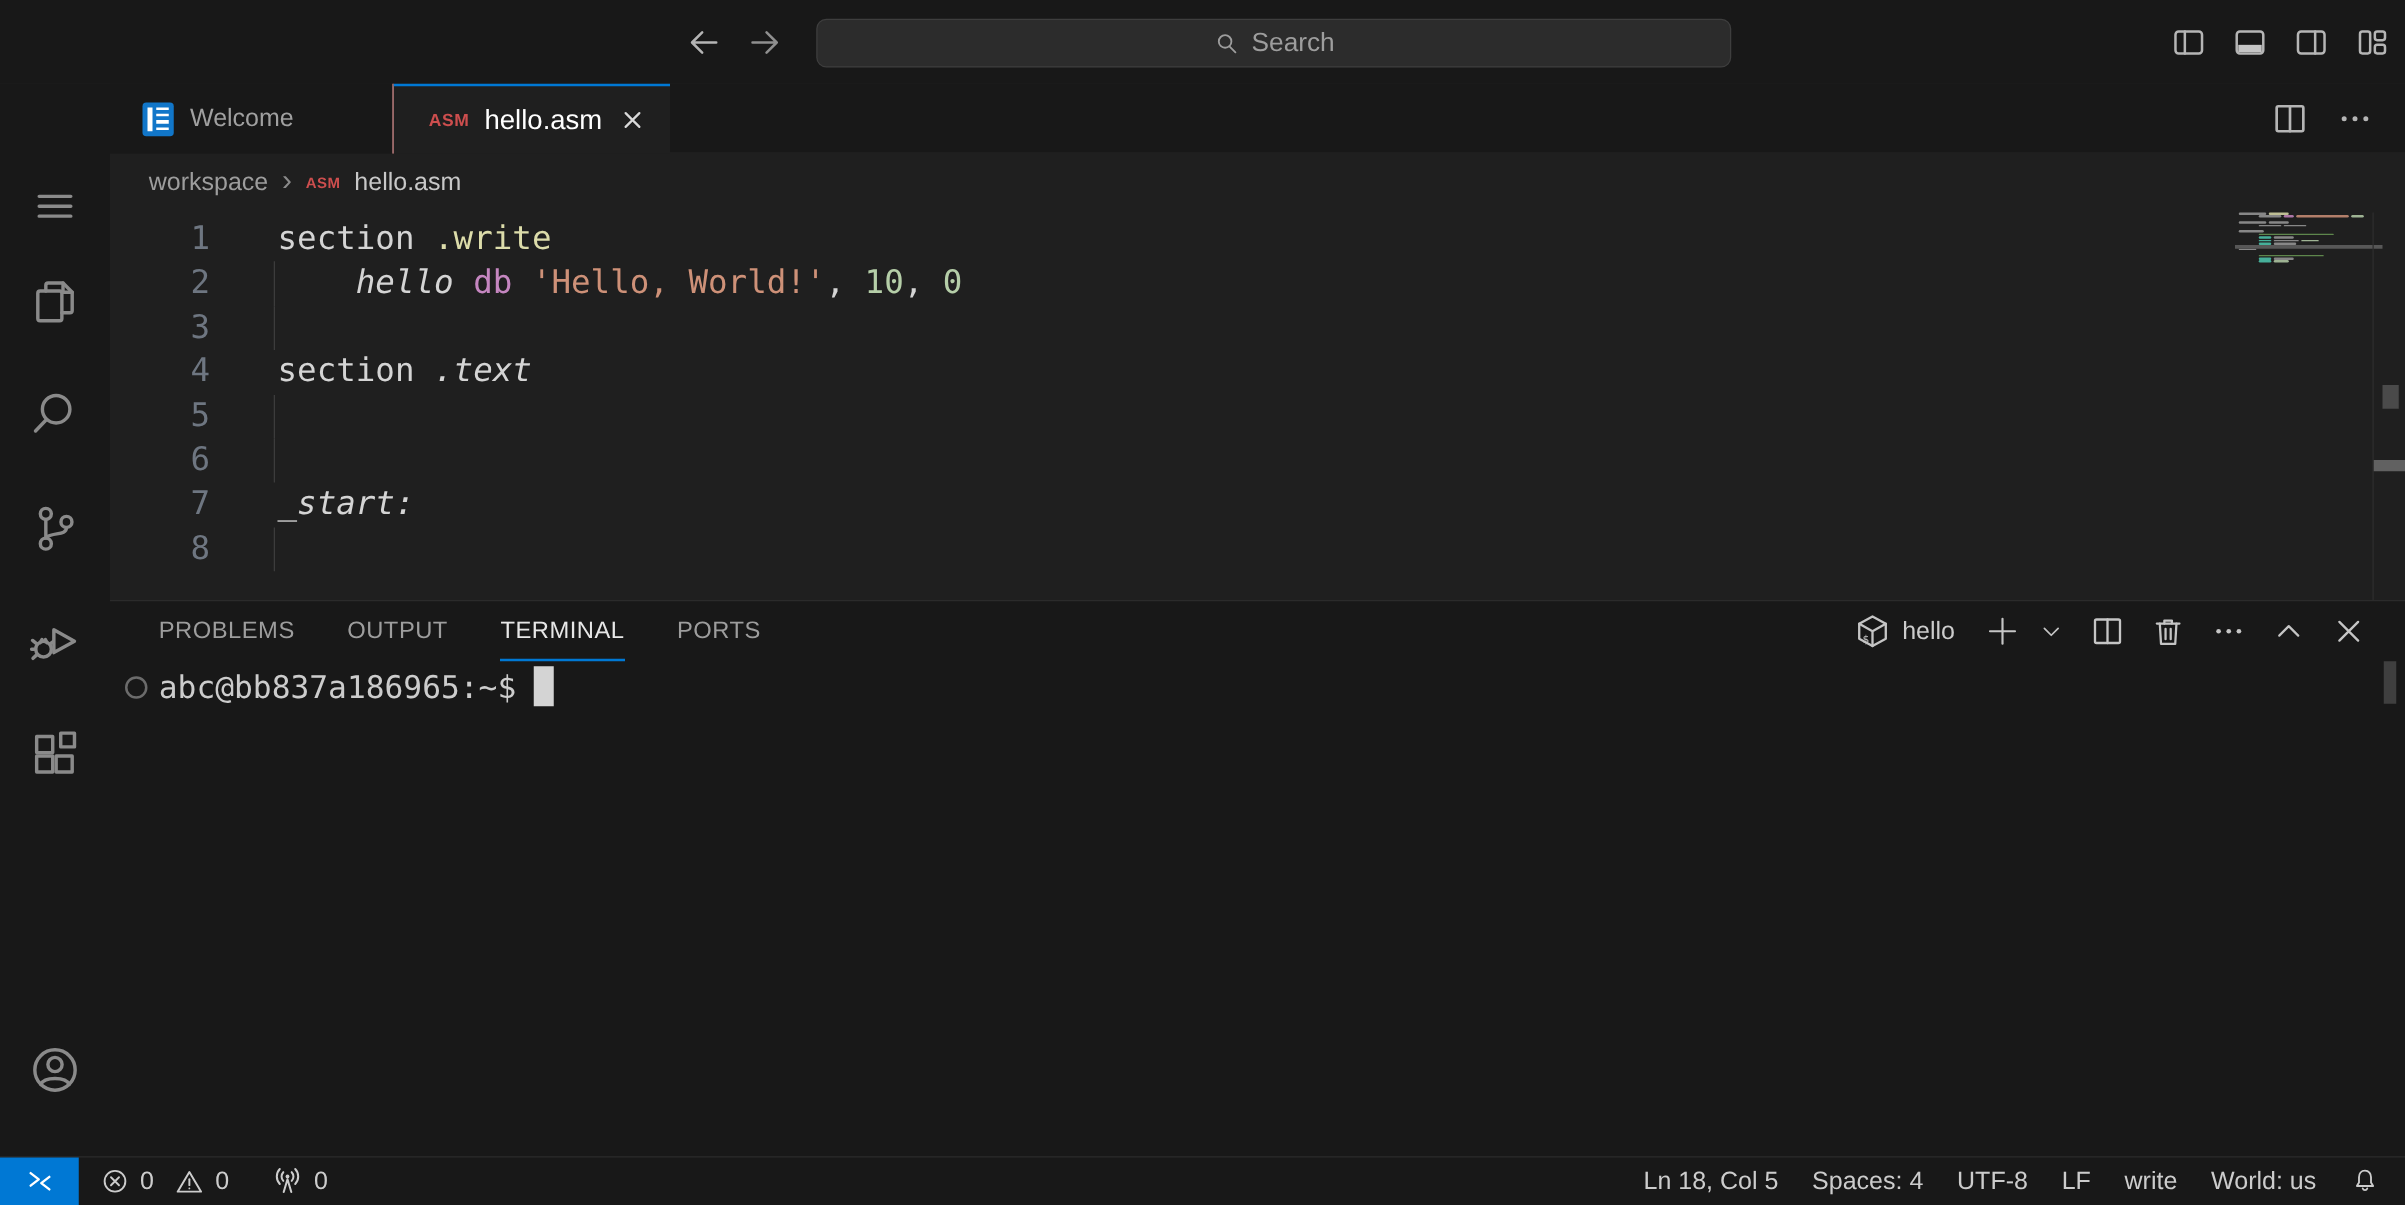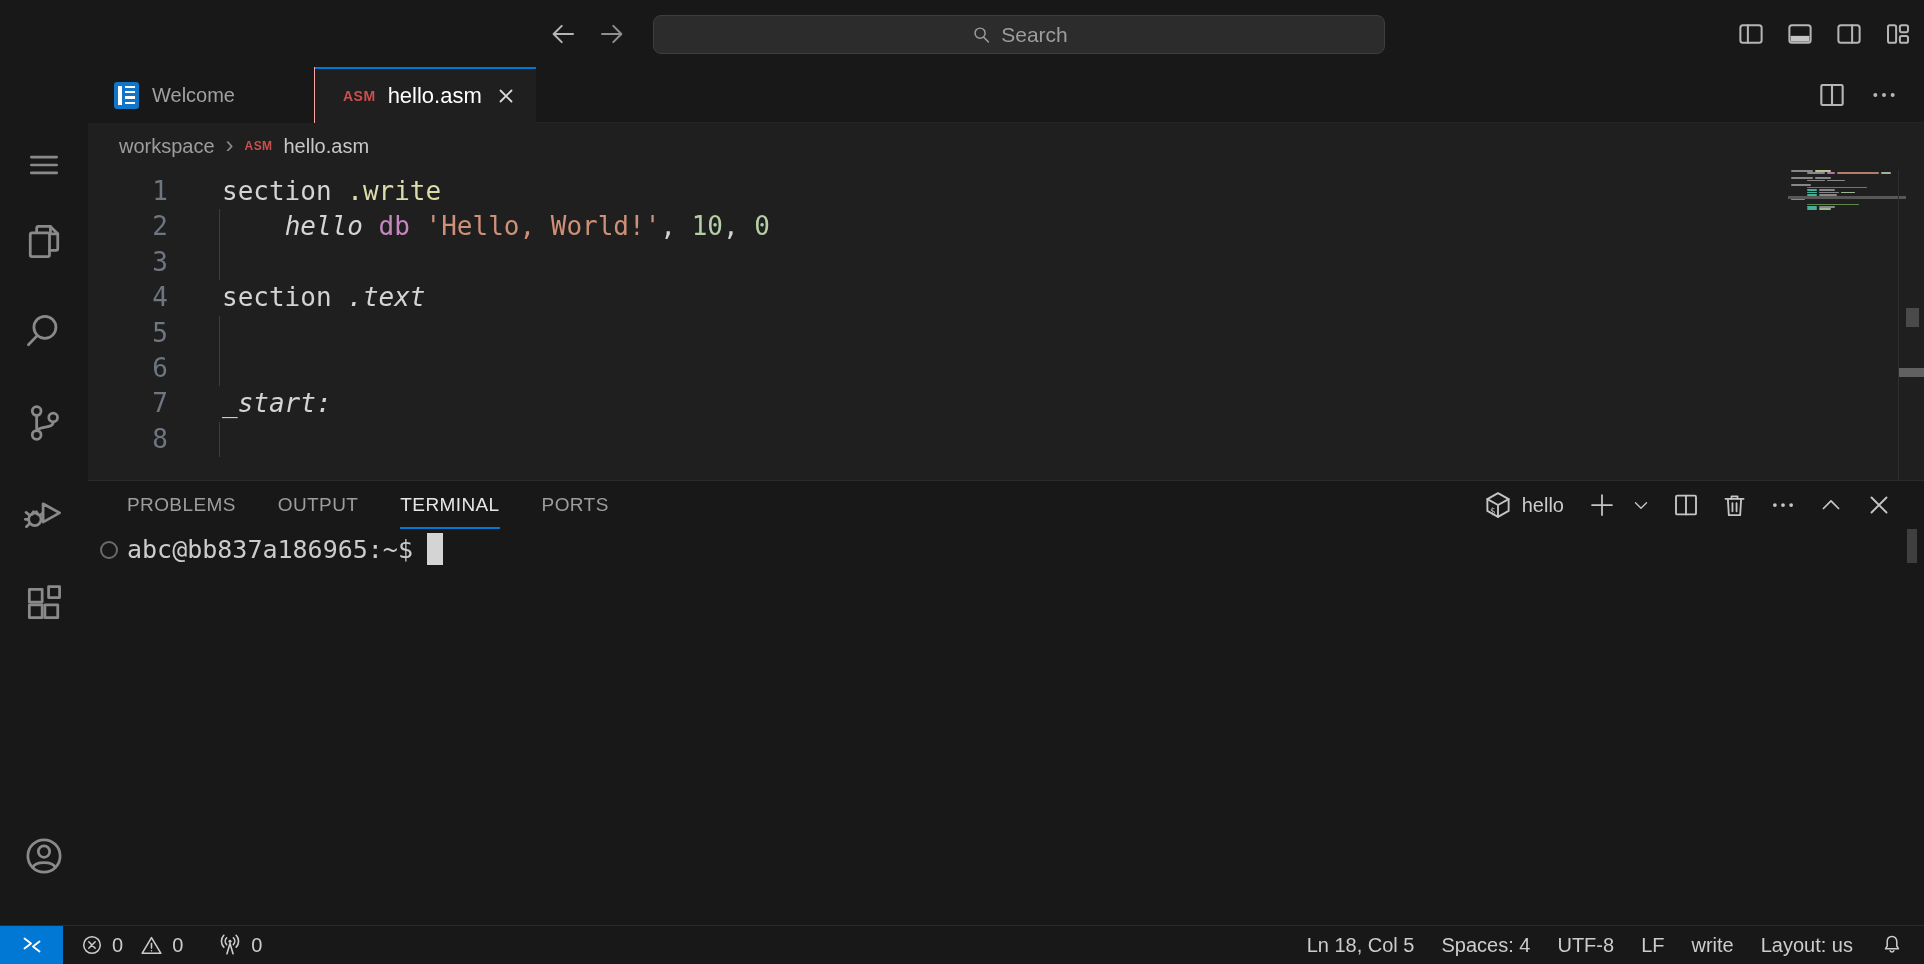--- a/index.html
+++ b/index.html
@@ -381,21 +381,21 @@
           </svg>
       </span>
       <span>0</span>
     </div>
     <div id="status-right">
       <span>Ln 18, Col 5</span>
       <span>Spaces: 4</span>
       <span>UTF-8</span>
       <span>LF</span>
       <span>write</span>
-      <span>Layout: us</span>
+      <span>World: us</span>
       <span>
         <svg width="24" height="24" viewBox="0 0 24 24" class="ic-stat">
             <path d="M12 3.5 C8.9 3.5 7.2 5.9 7.2 8.8 V13 L5.5 15.8 H18.5 L16.8 13 V8.8 C16.8 5.9 15.1 3.5 12 3.5 Z"></path>
             <path d="M10.2 17.8 a1.9 1.9 0 0 0 3.6 0"></path>
           </svg>
       </span>
     </div>
   </div>
 
 </div>

